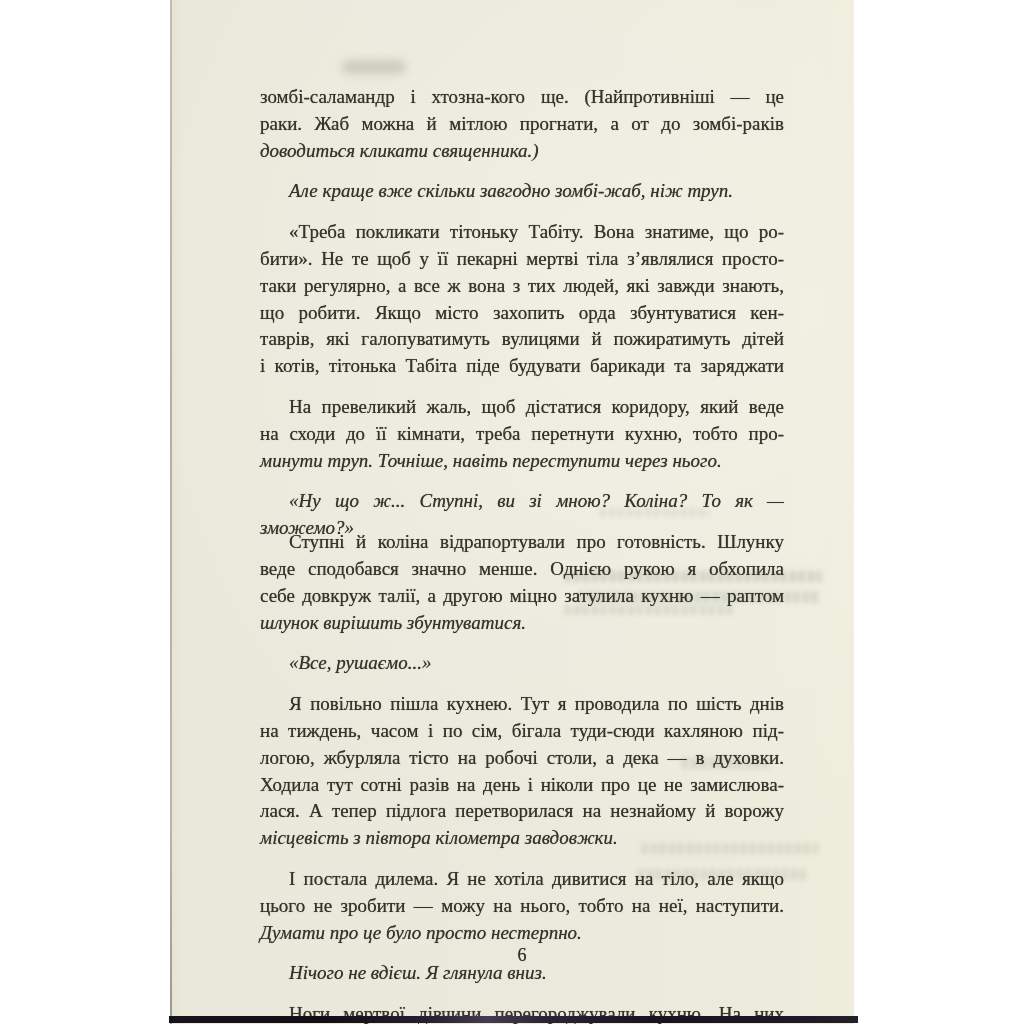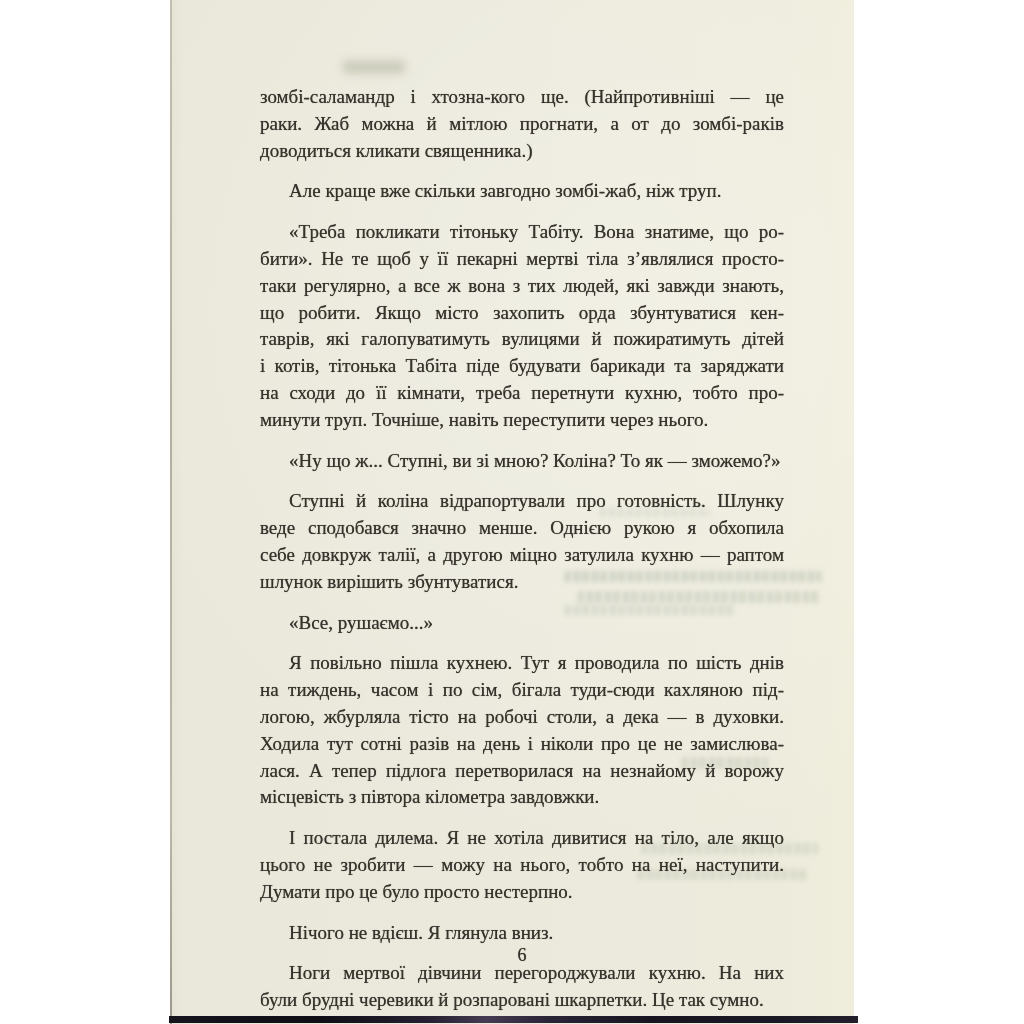--- a/index.html
+++ b/index.html
@@ -43,21 +43,21 @@
     line-height: 26.8px;
     text-shadow: 0 0 0.7px rgba(62,58,50,0.85);
   }
   .line {
     height: 26.8px;
     text-align: justify;
     text-align-last: justify;
     white-space: normal;
     overflow: visible;
   }
-  .line.para-end { text-align-last: left; }
+  .line.para-end { text-align-last: left; font-style: italic; }
   .line.indent { text-indent: 29px; margin-top: 14px; }
   .page-number {
     position: absolute;
     left: 90px;
     top: 945px;
     width: 524px;
     text-align: center;
     color: var(--ink, #35332c);
     font-size: 18px;
     text-shadow: 0 0 0.7px rgba(62,58,50,0.85);
@@ -118,20 +118,21 @@
         <div class="line">зомбі-саламандр і хтозна-кого ще. (Найпротивніші — це</div>
         <div class="line">раки. Жаб можна й мітлою прогнати, а от до зомбі-раків</div>
         <div class="line para-end">доводиться кликати священника.)</div>
         <div class="line indent para-end">Але краще вже скільки завгодно зомбі-жаб, ніж труп.</div>
         <div class="line indent">«Треба покликати тітоньку Табіту. Вона знатиме, що ро-</div>
         <div class="line">бити». Не те щоб у її пекарні мертві тіла з’являлися просто-</div>
         <div class="line">таки регулярно, а все ж вона з тих людей, які завжди знають,</div>
         <div class="line">що робити. Якщо місто захопить орда збунтуватися кен-</div>
         <div class="line">таврів, які галопуватимуть вулицями й пожиратимуть дітей</div>
         <div class="line">і котів, тітонька Табіта піде будувати барикади та заряджати</div>
+        <div class="line indent">На превеликий жаль, щоб дістатися коридору, який веде</div>
         <div class="line">на сходи до її кімнати, треба перетнути кухню, тобто про-</div>
         <div class="line para-end">минути труп. Точніше, навіть переступити через нього.</div>
         <div class="line indent para-end">«Ну що ж... Ступні, ви зі мною? Коліна? То як — зможемо?»</div>
         <div class="line indent">Ступні й коліна відрапортували про готовність. Шлунку</div>
         <div class="line">веде сподобався значно менше. Однією рукою я обхопила</div>
         <div class="line">себе довкруж талії, а другою міцно затулила кухню — раптом</div>
         <div class="line para-end">шлунок вирішить збунтуватися.</div>
         <div class="line indent para-end">«Все, рушаємо...»</div>
         <div class="line indent">Я повільно пішла кухнею. Тут я проводила по шість днів</div>
         <div class="line">на тиждень, часом і по сім, бігала туди-сюди кахляною під-</div>

